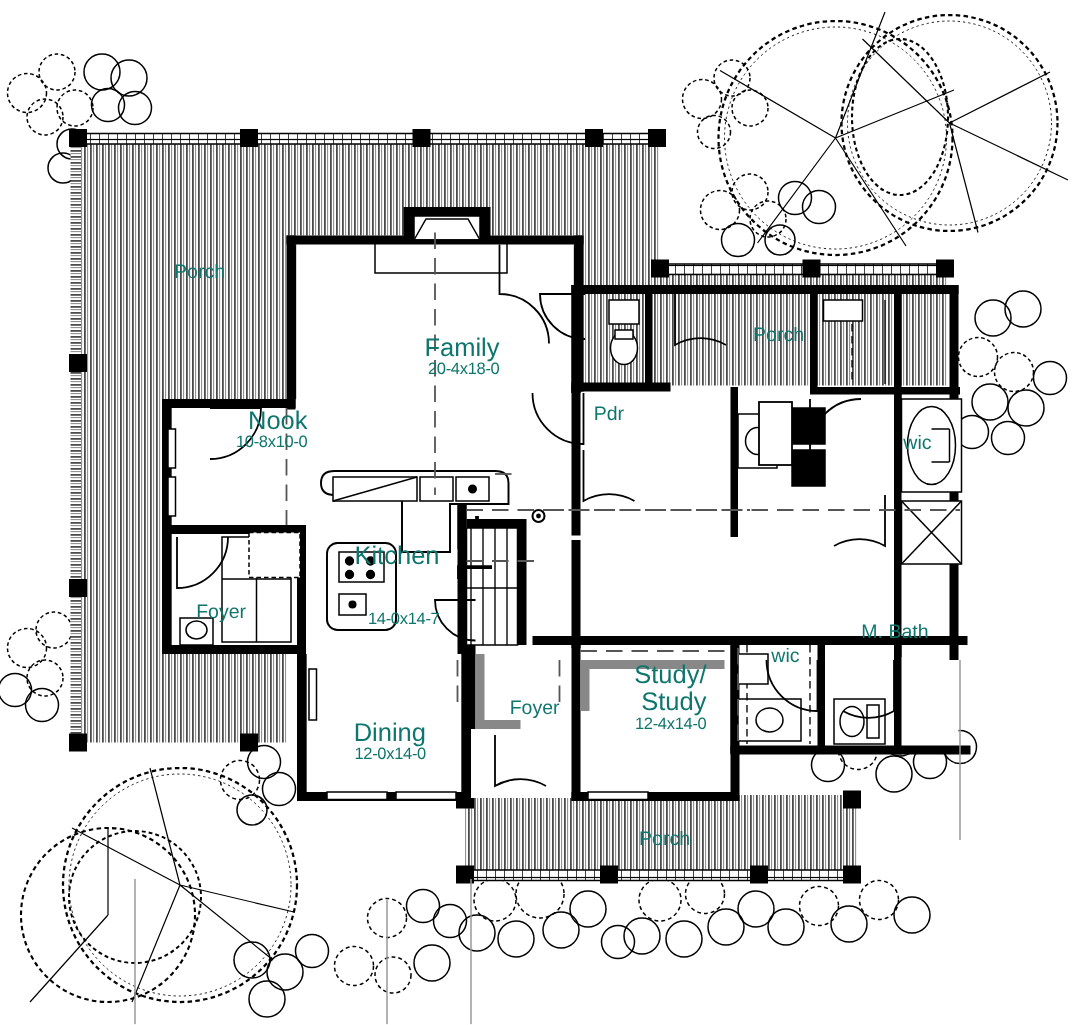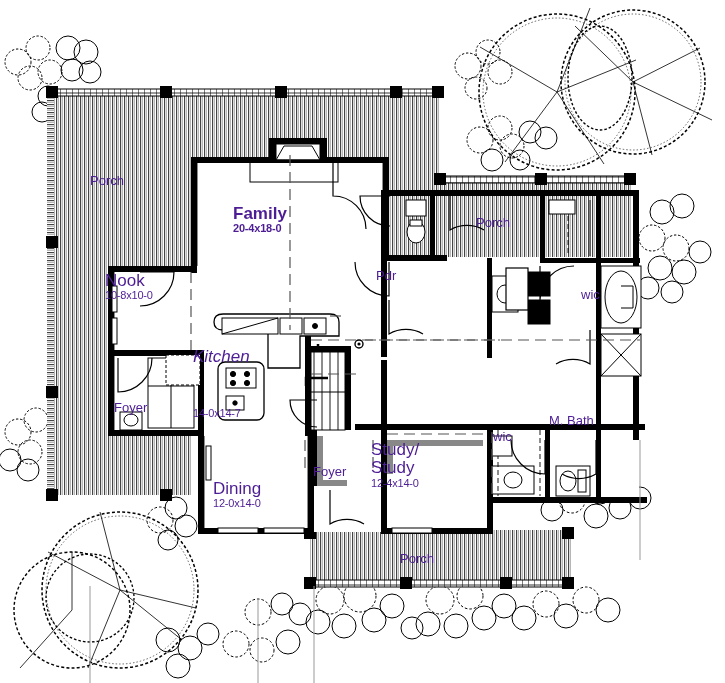--- a/index.html
+++ b/index.html
@@ -1,19 +1,19 @@
 <!DOCTYPE html>
 <html><head>
 <meta charset="utf-8">
 <style>
   html,body{margin:0;padding:0;background:#ffffff;}
   body{font-family:"Liberation Sans",sans-serif;}
   #plan{position:relative;width:725px;height:683px;background:#fff;overflow:hidden;}
   #plan svg{position:absolute;left:0;top:0;}
-  .lbl{position:absolute;color:#4c1d95;text-align:left;white-space:nowrap;
+  .lbl{position:absolute;color:#0f766e;text-align:right;white-space:nowrap;
        font-family:"Liberation Sans",sans-serif;line-height:1.08;}
   .lbl .nm{display:block;font-size:17px;}
   .lbl .dim{display:block;font-size:11px;letter-spacing:-0.2px;}
   .lbl.sm .nm{font-size:13px;}
   .lbl.two .nm{font-size:17px;}
 </style>
 </head>
 <body>
 
 <div id="plan">
@@ -425,38 +425,38 @@
   </g>
 
   <g stroke="#000" stroke-width="1" fill="none">
     <rect x="387" y="440" width="96" height="6" fill="#888" stroke="none"></rect>
     <rect x="387" y="440" width="6" height="34" fill="#888" stroke="none"></rect>
     <rect x="317" y="436" width="6" height="50" fill="#888" stroke="none"></rect>
     <rect x="317" y="480" width="30" height="6" fill="#888" stroke="none"></rect>
   </g>
 </svg>
 
-<div class="lbl two" style="left:233px;top:205px;width:100px;font-weight:bold;">
+<div class="lbl two" style="left:233px;top:223px;width:100px;">
   <span class="nm">Family</span>
   <span class="dim">20-4x18-0</span>
 </div>
 
 <div class="lbl" style="left:105px;top:272px;width:100px;">
   <span class="nm">Nook</span>
   <span class="dim">10-8x10-0</span>
 </div>
 
-<div class="lbl" style="left:193px;top:348px;width:100px;font-style:italic;">
+<div class="lbl" style="left:193px;top:362px;width:100px;">
   <span class="nm">Kitchen</span>
 </div>
 <div class="lbl" style="left:193px;top:408px;width:100px;">
   <span class="dim">14-0x14-7</span>
 </div>
 
-<div class="lbl" style="left:213px;top:480px;width:100px;">
+<div class="lbl" style="left:184px;top:480px;width:100px;">
   <span class="nm">Dining</span>
   <span class="dim">12-0x14-0</span>
 </div>
 
 
 <div class="lbl" style="left:371px;top:441px;width:100px;">
   <span class="nm">Study/</span>
   <span class="nm">Study</span>
   <span class="dim">12-4x14-0</span>
 </div>

